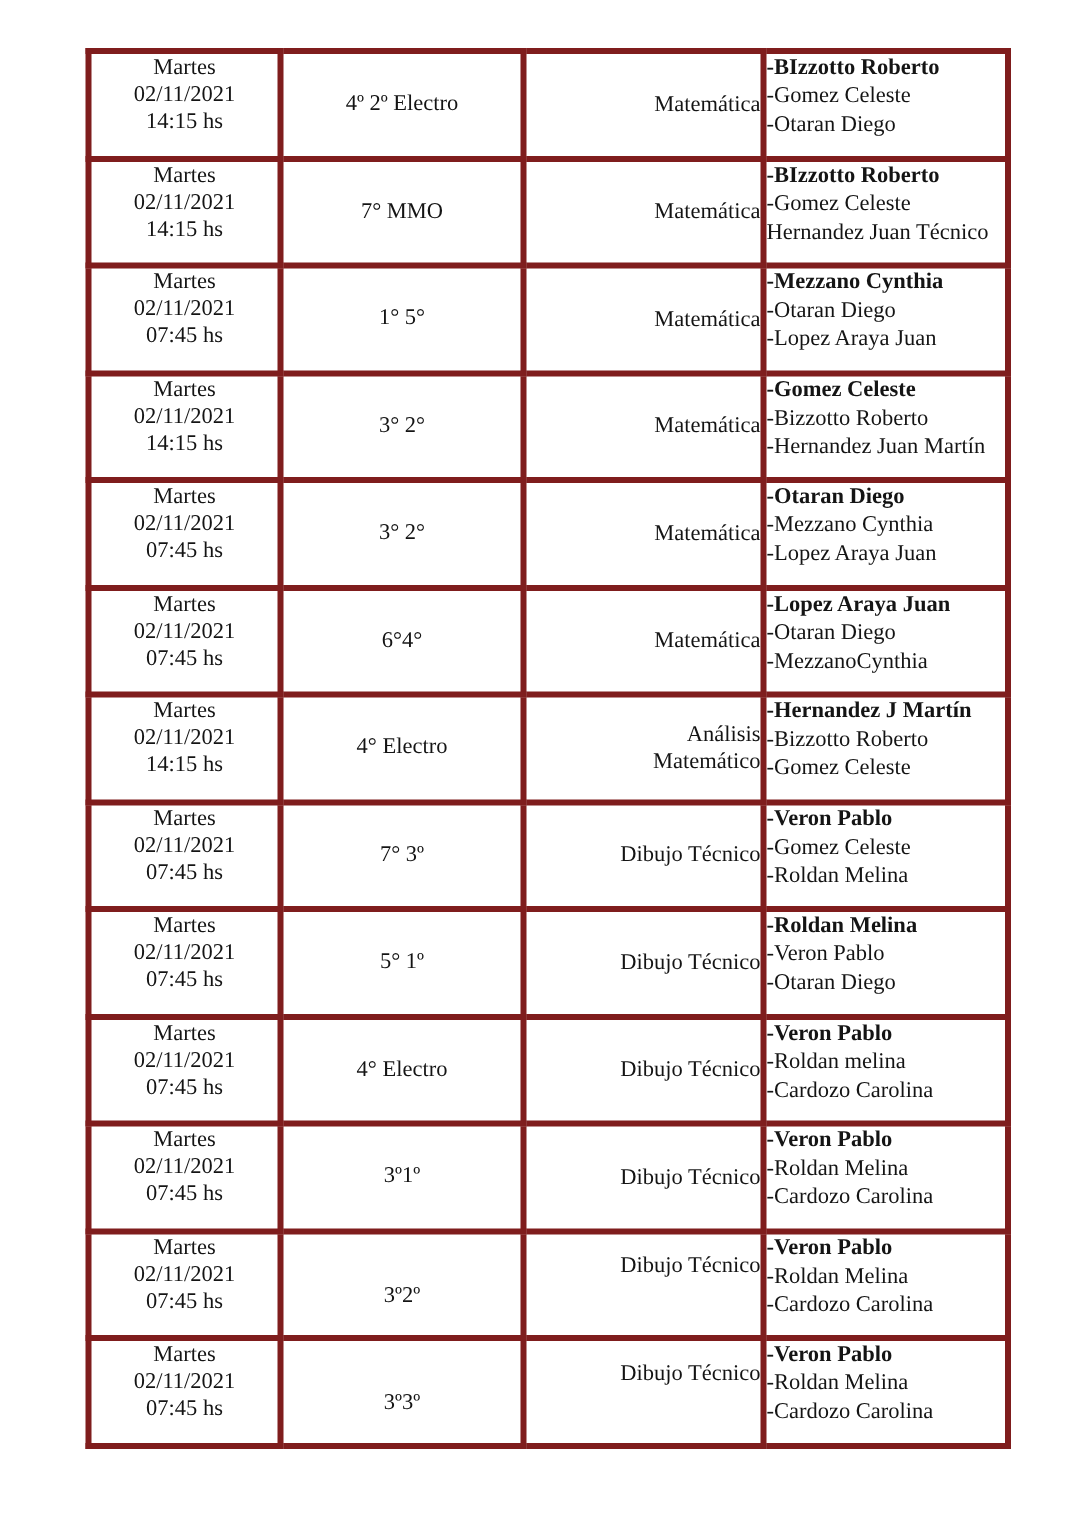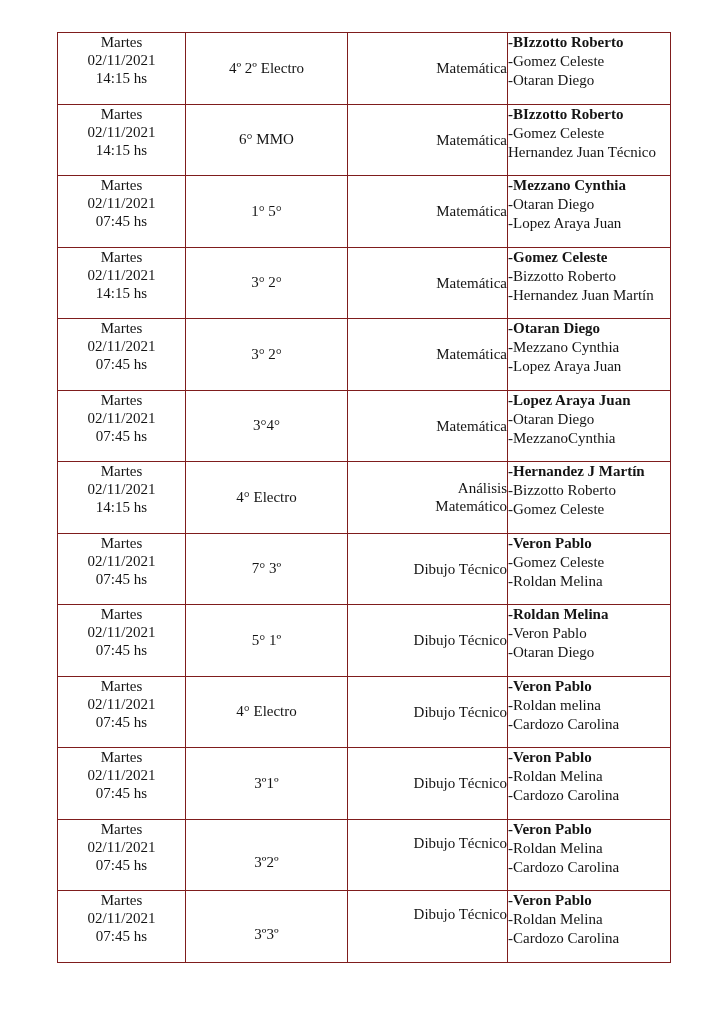--- a/index.html
+++ b/index.html
@@ -22,21 +22,21 @@
   }
   table.schedule {
     position: absolute;
     left: 57px;
     top: 32px;
     width: 613px;
     border-collapse: collapse;
     table-layout: fixed;
   }
   table.schedule td {
-    border: 1px solid #7f1d1d;
+    border: 4px solid #7f1d1d;
     padding: 0;
     font-size: 15px;
     overflow: hidden;
   }
   table.schedule tr {
     height: 71.5px;
   }
   td.c-date {
     text-align: center;
     vertical-align: top;
@@ -103,21 +103,21 @@
           </td>
   </tr>
 
   <tr>
     <td class="c-date">
       <div class="day">Martes</div>
       <div class="date">02/11/2021</div>
       <div class="time">14:15 hs</div>
     </td>
     <td class="c-course">
-      <span class="course-text">6° MMO</span>
+      <span class="course-text">7° MMO</span>
     </td>
     <td class="c-subject">
       <span class="subject-text">Matemática</span>
     </td>
     <td class="c-teachers">
             <div class="teacher-line lead">-BIzzotto Roberto</div>
             <div class="teacher-line">-Gomez Celeste</div>
             <div class="teacher-line">Hernandez Juan Técnico</div>
           </td>
   </tr>
@@ -179,21 +179,21 @@
           </td>
   </tr>
 
   <tr>
     <td class="c-date">
       <div class="day">Martes</div>
       <div class="date">02/11/2021</div>
       <div class="time">07:45 hs</div>
     </td>
     <td class="c-course">
-      <span class="course-text">3°4°</span>
+      <span class="course-text">6°4°</span>
     </td>
     <td class="c-subject">
       <span class="subject-text">Matemática</span>
     </td>
     <td class="c-teachers">
             <div class="teacher-line lead">-Lopez Araya Juan</div>
             <div class="teacher-line">-Otaran Diego</div>
             <div class="teacher-line">-MezzanoCynthia</div>
           </td>
   </tr>

